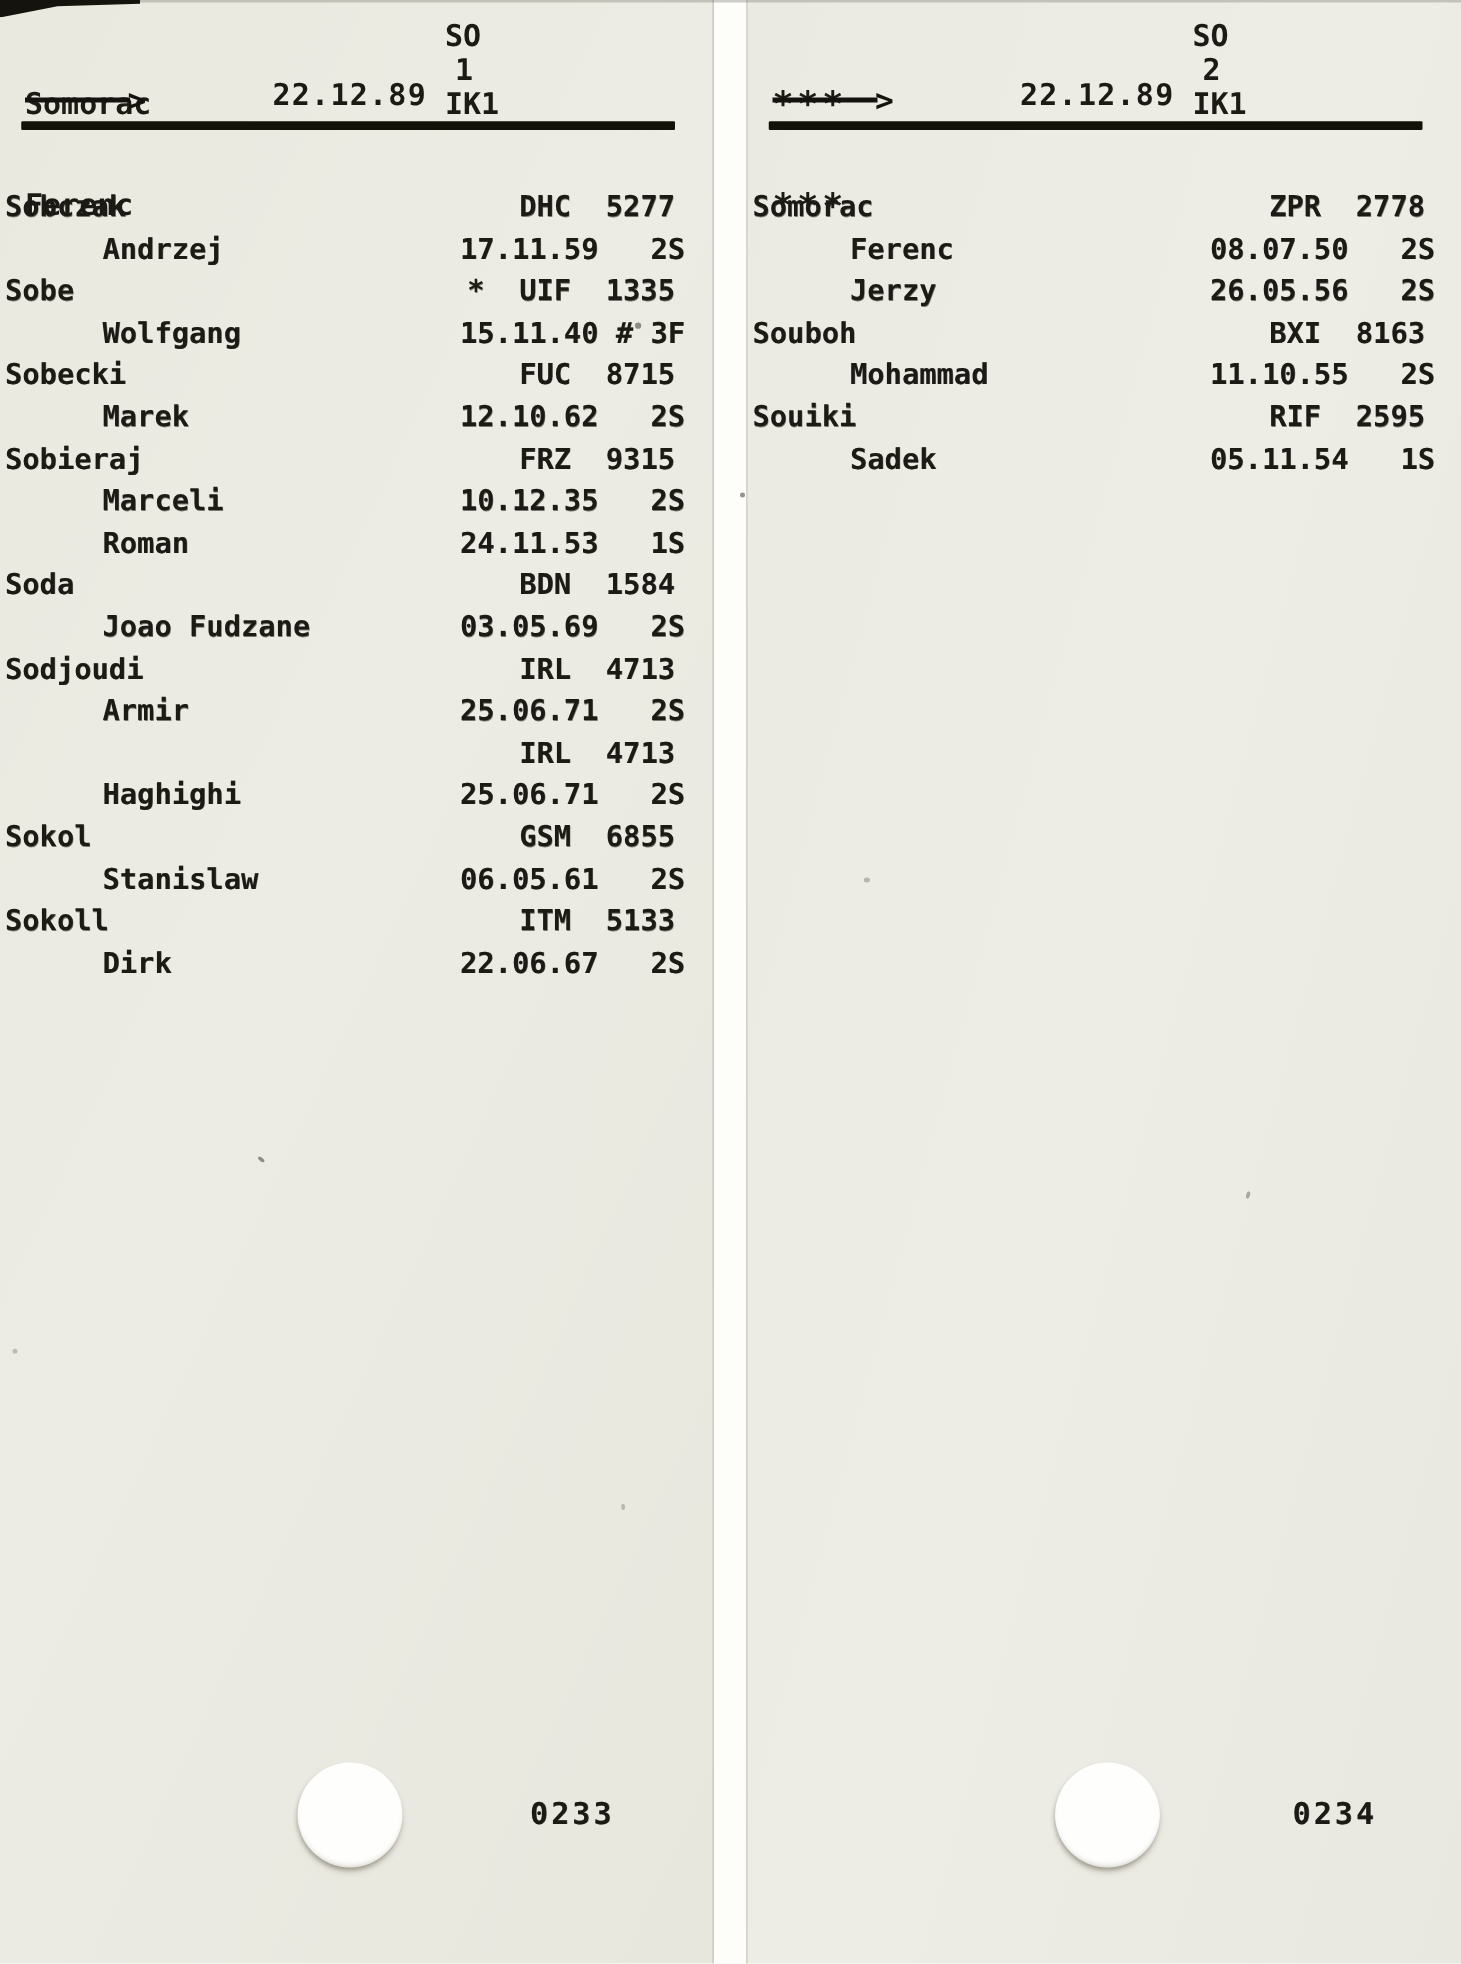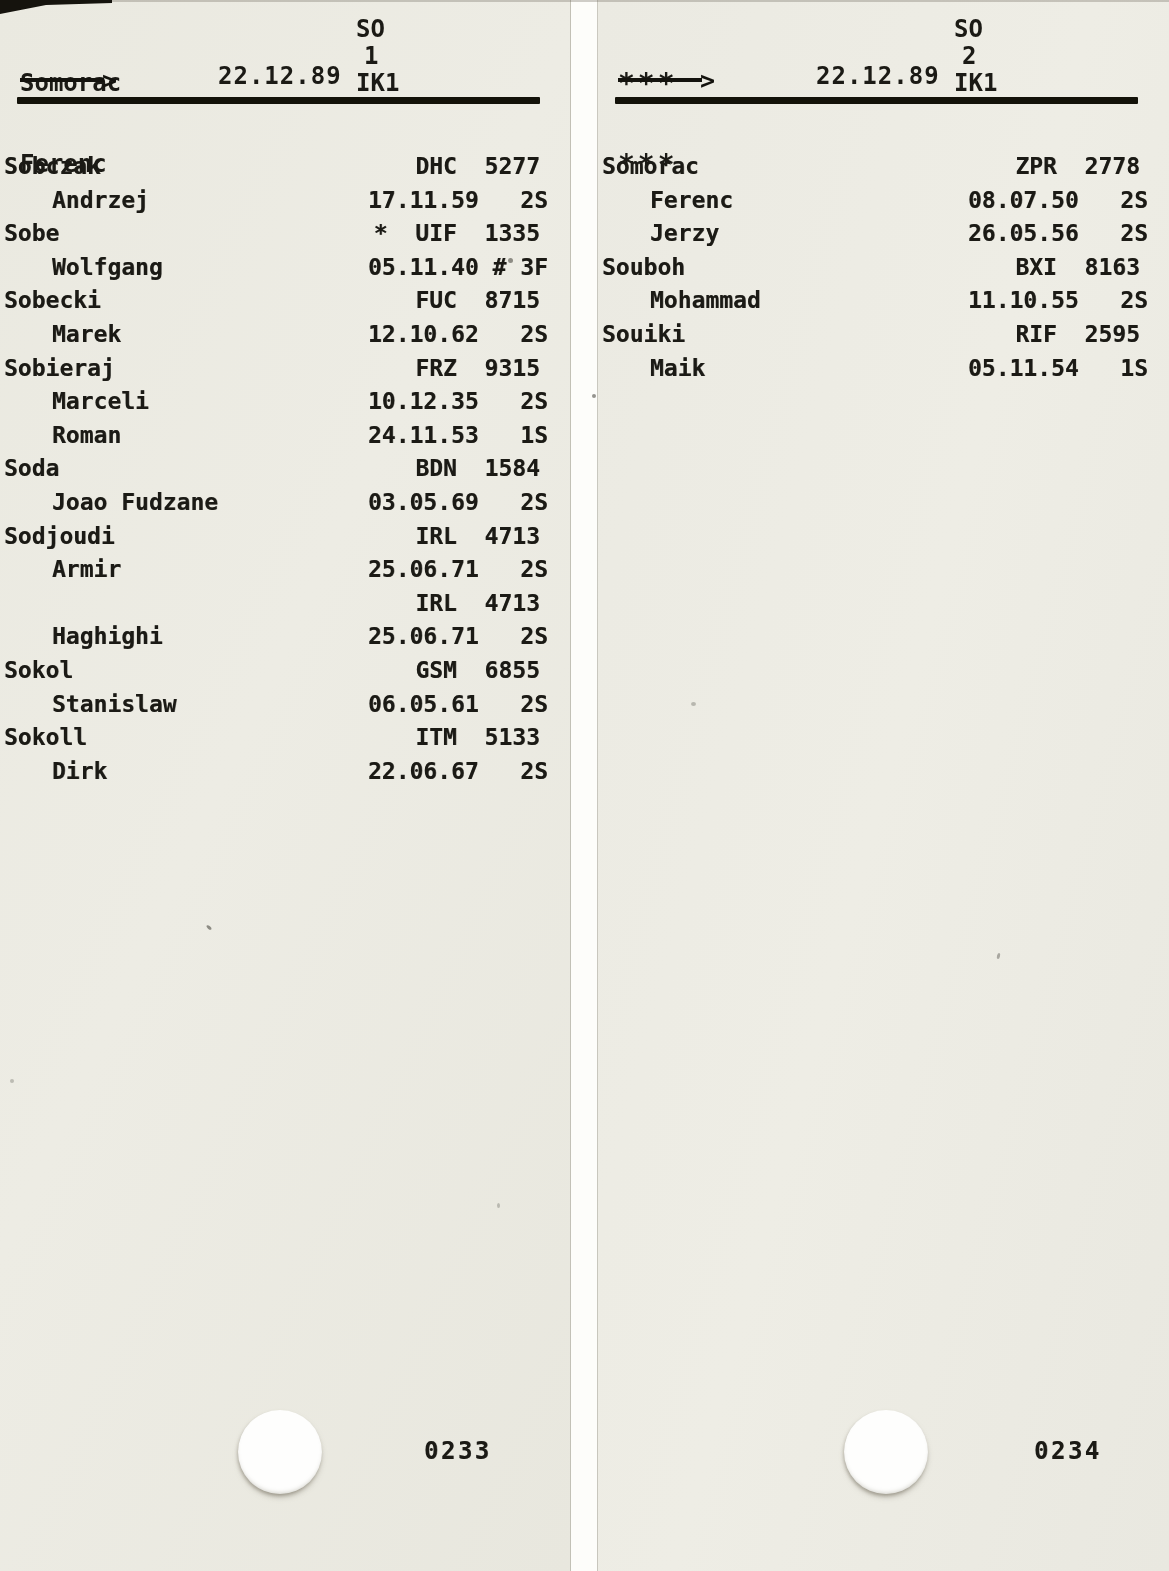--- a/index.html
+++ b/index.html
@@ -43,21 +43,21 @@
 
   
   .entries { position: absolute; left: 0; top: 150px; width: 100%; }
   .row {
     display: flex; justify-content: space-between;
     height: 33.6px; line-height: 33.6px;
     font-size: 23px; white-space: pre;
     text-shadow: 0.4px 0.4px 0 rgba(27,26,21,0.55);
   }
   .lcol { padding-left: 4px; }
-  .lcol.given { padding-left: 52px; }
+  .lcol.given { padding-left: 82px; }
   .rcol { width: 190px; margin-right: 22px; text-align: right; }
   .rcol.code { padding-right: 8px; }
 
   
   .hole {
     position: absolute; top: 1410px; width: 84px; height: 84px; border-radius: 50%;
     background: #fefefd;
     box-shadow: 0 4px 6px -2px rgba(115,110,95,0.6),
                 -1px 2px 3px rgba(140,135,120,0.35),
                 inset 0 -3px 4px -2px rgba(130,125,110,0.35);
@@ -123,21 +123,21 @@
     </div>
   </div>
 
   <div class="entry">
     <div class="row">
       <span class="lcol surname">Sobe</span>
       <span class="rcol code">*  UIF  1335</span>
     </div>
     <div class="row">
       <span class="lcol given">Wolfgang</span>
-      <span class="rcol dateline">05.11.40 # 3F</span>
+      <span class="rcol dateline">15.11.40 # 3F</span>
     </div>
   </div>
 
   <div class="entry">
     <div class="row">
       <span class="lcol surname">Sobecki</span>
       <span class="rcol code">FUC  8715</span>
     </div>
     <div class="row">
       <span class="lcol given">Marek</span>
@@ -270,21 +270,21 @@
       <span class="rcol dateline">11.10.55   2S</span>
     </div>
   </div>
 
   <div class="entry">
     <div class="row">
       <span class="lcol surname">Souiki</span>
       <span class="rcol code">RIF  2595</span>
     </div>
     <div class="row">
-      <span class="lcol given">Maik</span>
+      <span class="lcol given">Sadek</span>
       <span class="rcol dateline">05.11.54   1S</span>
     </div>
   </div>
 </div>
     <div class="hole"></div>
     <div class="card-number">0234</div>
   </section>
 
   <div class="top-edge-line"></div>
   <div class="speck sp1"></div>

